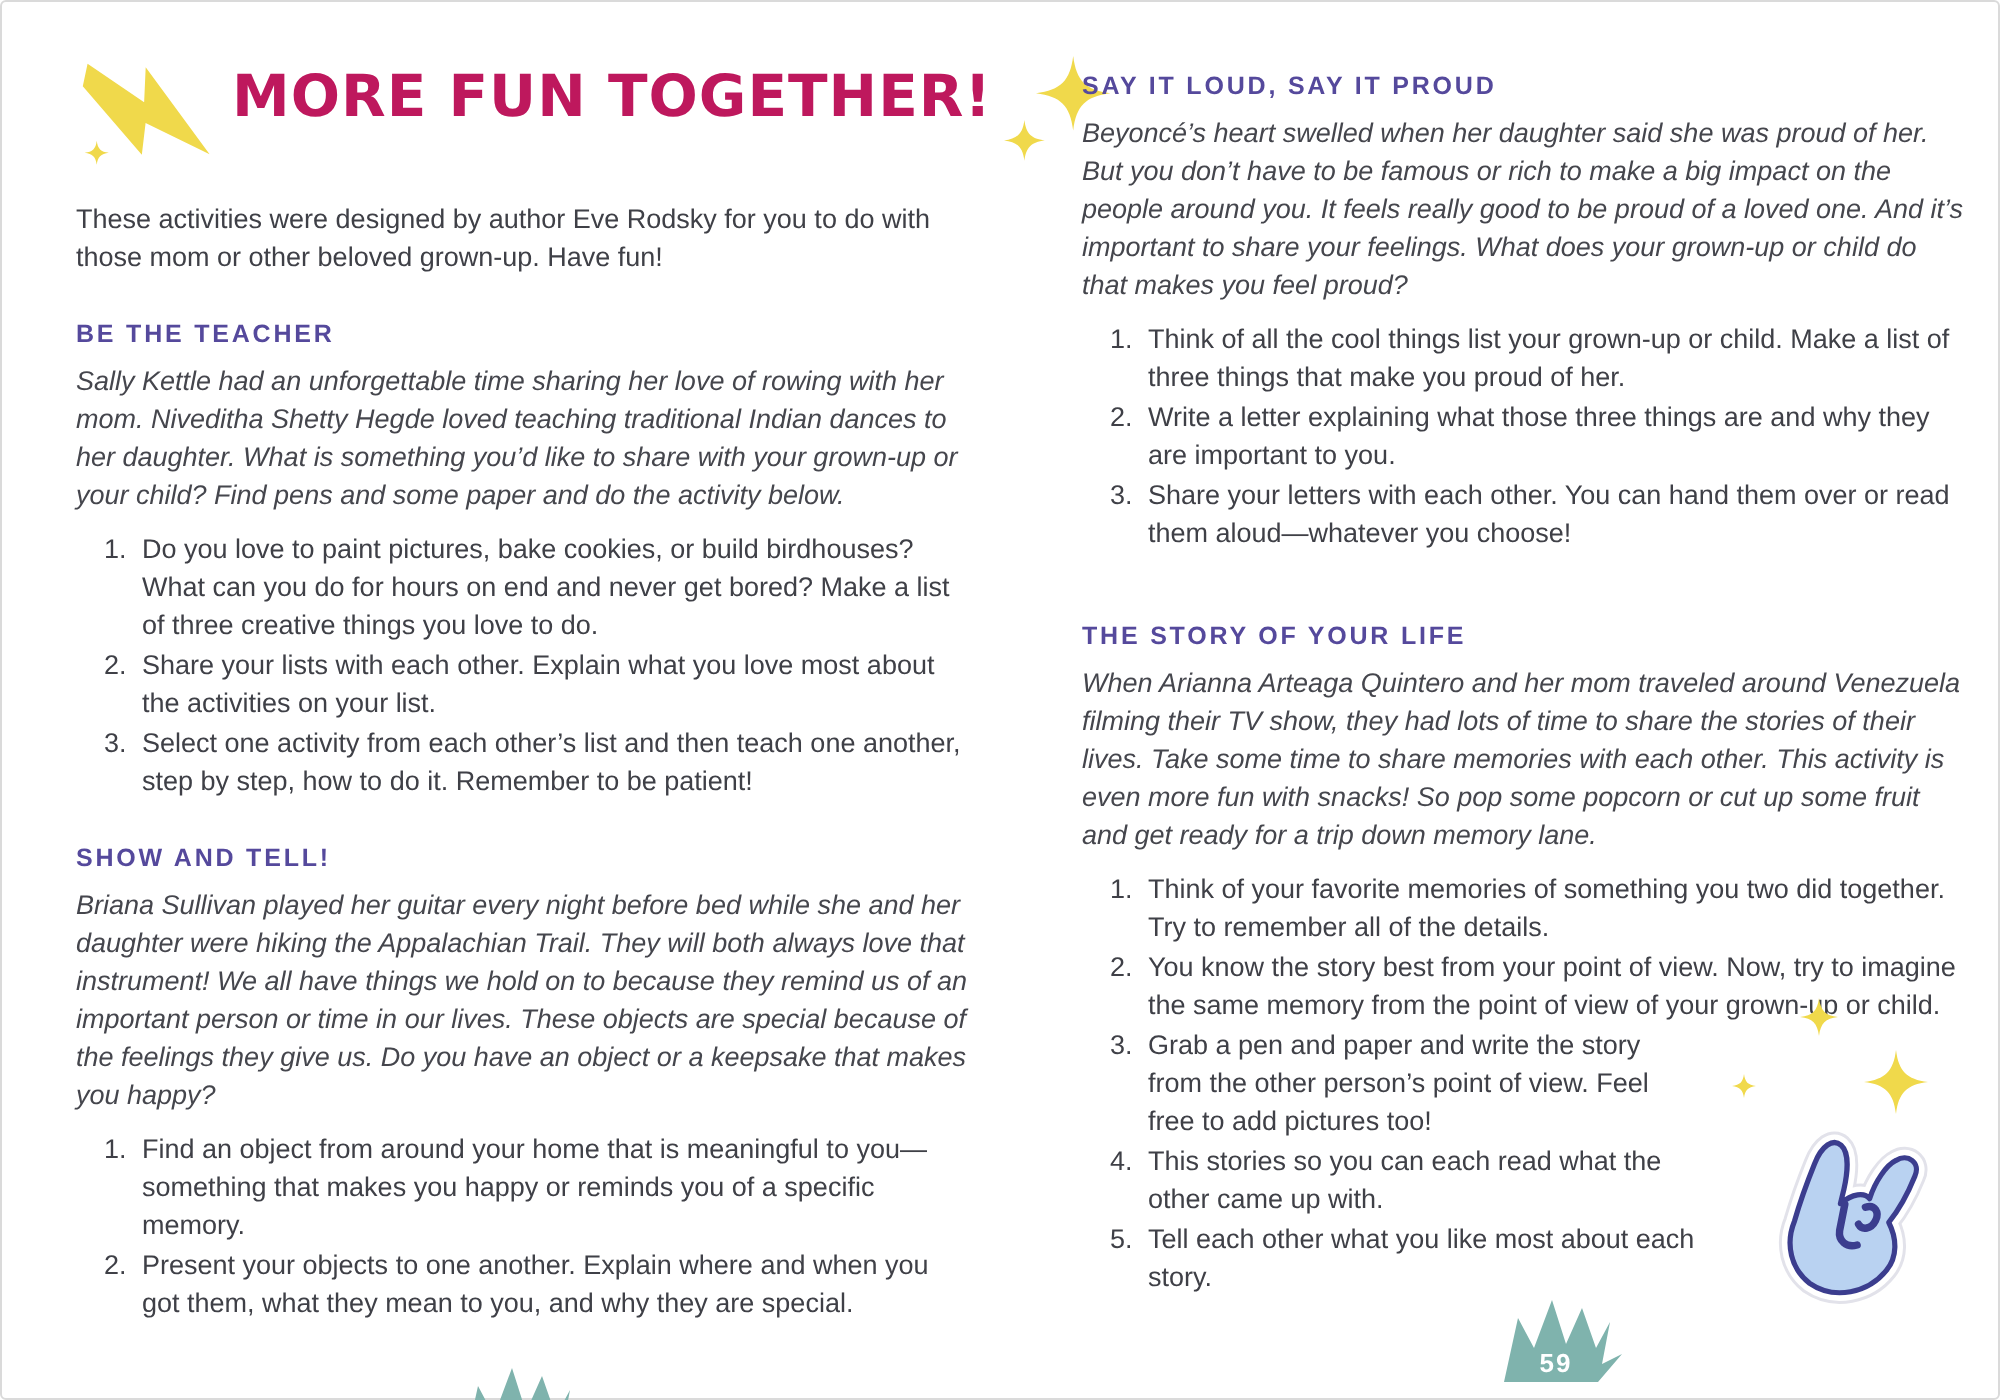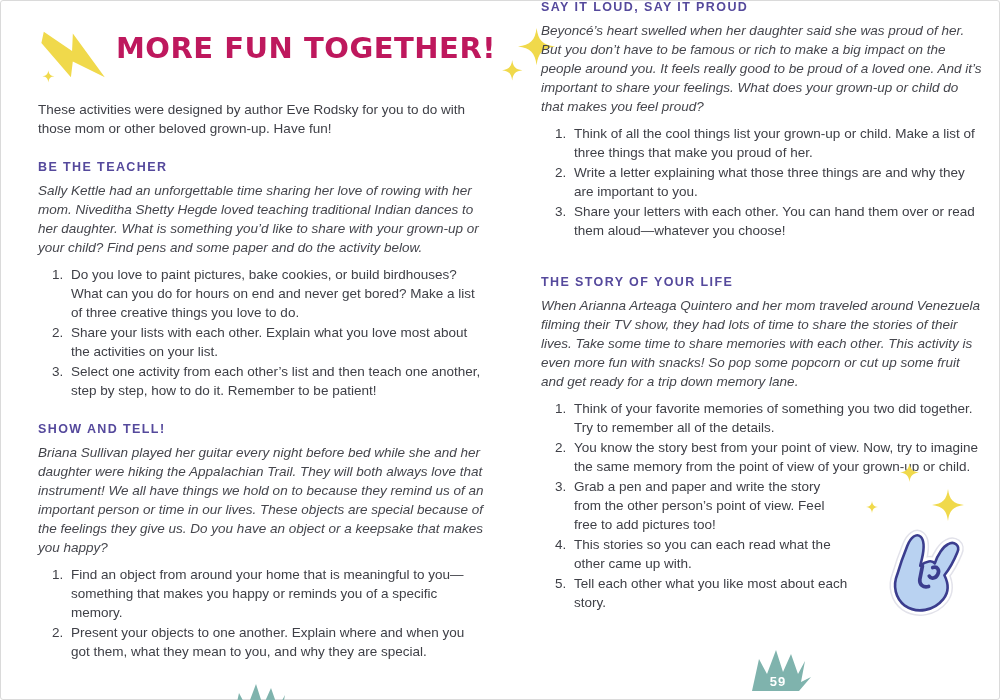--- a/index.html
+++ b/index.html
@@ -6,21 +6,21 @@
   body{
     width:1000px;height:700px;position:relative;overflow:hidden;
     font-family:"Liberation Sans",sans-serif;
     color:#3f4047;
     -webkit-font-smoothing:antialiased;
   }
   .sheet{position:absolute;inset:0;border:1px solid #dadada;border-radius:3px;pointer-events:none;}
   .spread{display:flex;padding:0 18px 0 38px;}
   .page{position:relative;}
   .page-left{width:447px;margin-right:56px;}
-  .page-right{width:441px;}
+  .page-right{width:441px;padding-top:36px;}
 
   
   .title-row{display:flex;align-items:flex-start;margin-top:28px;height:54px;}
   .bolt-wrap{width:72px;height:56px;flex:0 0 auto;margin-top:2px;}
   .page-title{
     font-size:29px;font-weight:800;color:#be185d;letter-spacing:.5px;
     margin:6px 4px 0 6px;white-space:nowrap;line-height:1;
     font-family:"DejaVu Sans","Liberation Sans",sans-serif;
   }
   .title-stars{width:58px;height:66px;flex:0 0 auto;margin-top:-2px;}

